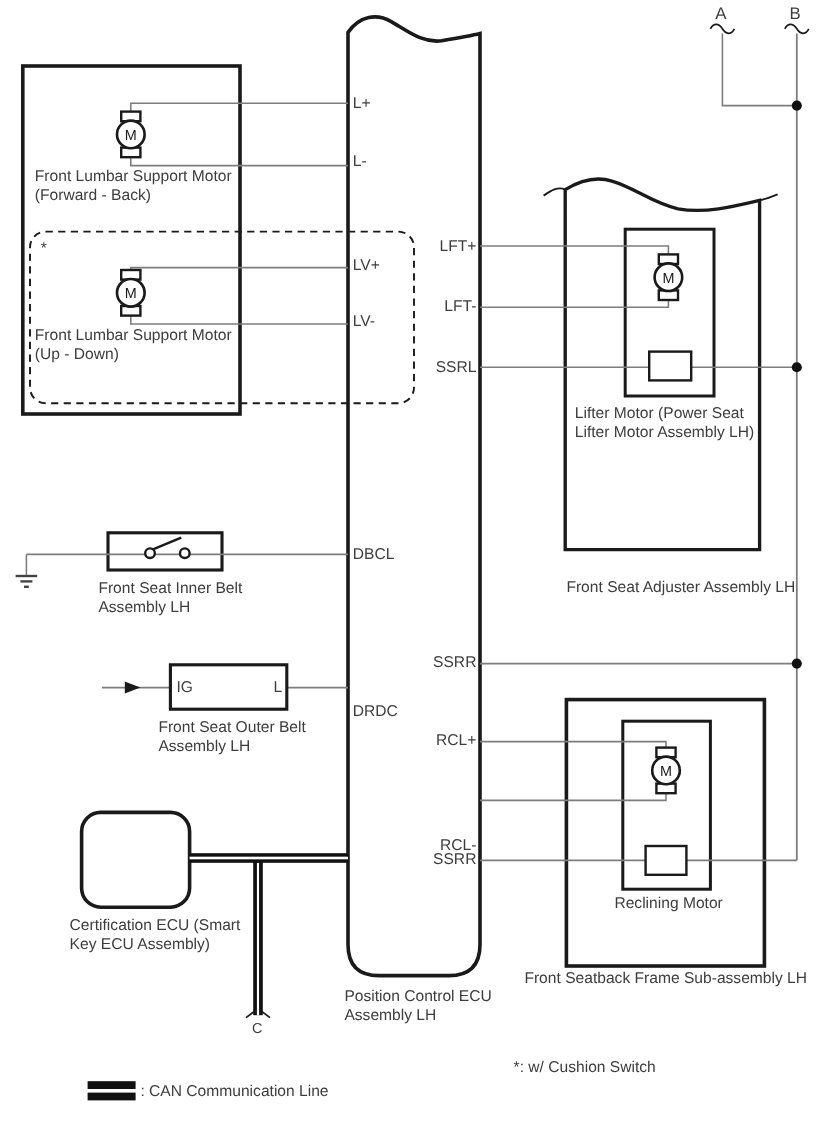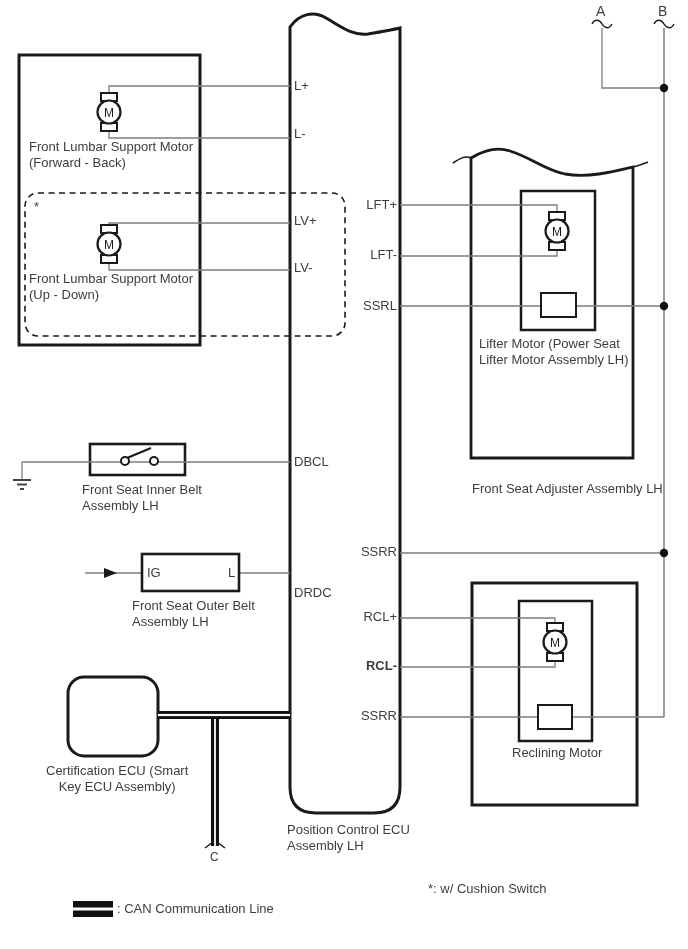--- a/index.html
+++ b/index.html
@@ -155,38 +155,39 @@
 <div class="lbl pinL" style="top:213px;">LV+</div>
 <div class="lbl pinL" style="top:260px;">LV-</div>
 <div class="lbl pinL" style="top:454px;text-align:right;">DBCL</div>
 <div class="lbl pinL" style="top:565px;margin-top:20px;">DRDC</div>
 
 <div class="lbl pinR" style="top:197px;">LFT+</div>
 <div class="lbl pinR" style="top:247px;">LFT-</div>
 <div class="lbl pinR" style="top:298px;">SSRL</div>
 <div class="lbl pinR" style="top:544px;">SSRR</div>
 <div class="lbl pinR" style="top:609px;">RCL+</div>
-<div class="lbl pinR" style="top:658px;font-weight:bold;">RCL-</div>
+<div class="lbl pinR" style="top:696px;">RCL-</div>
 <div class="lbl pinR" style="top:708px;">SSRR</div>
 
 <div class="lbl" style="left:34px;top:199px;">*</div>
 <div class="lbl" style="left:29px;top:139px;"><span>Front Lumbar Support Motor</span><br><span>(Forward - Back)</span></div>
 <div class="lbl" style="left:29px;top:271px;"><span>Front Lumbar Support Motor</span><br><span>(Up - Down)</span></div>
 
 <div class="lbl" style="left:82px;top:482px;"><span>Front Seat Inner Belt</span><br><span>Assembly LH</span></div>
 
 <div class="lbl" style="left:147px;top:565px;">IG</div>
 <div class="lbl" style="left:228px;top:565px;">L</div>
 <div class="lbl" style="left:132px;top:598px;"><span>Front Seat Outer Belt</span><br><span>Assembly LH</span></div>
 
-<div class="lbl" style="left:46px;top:763px;text-align:center;"><span>Certification ECU (Smart</span><br><span>Key ECU Assembly)</span></div>
+<div class="lbl" style="left:58px;top:763px;"><span>Certification ECU (Smart</span><br><span>Key ECU Assembly)</span></div>
 
 <div class="lbl" style="left:287px;top:822px;"><span>Position Control ECU</span><br><span>Assembly LH</span></div>
 
 <div class="lbl" style="left:479px;top:336px;"><span>Lifter Motor (Power Seat</span><br><span>Lifter Motor Assembly LH)</span></div>
 <div class="lbl" style="left:456px;top:481px;margin-left:16px;">Front Seat Adjuster Assembly LH</div>
 
 <div class="lbl" style="left:512px;top:745px;text-align:right;">Reclining Motor</div>
+<div class="lbl" style="left:437px;top:807px;">Front Seatback Frame Sub-assembly LH</div>
 
 <div class="lbl" style="left:117px;top:901px;">: CAN Communication Line</div>
 <div class="lbl" style="left:428px;top:881px;text-align:center;">*: w/ Cushion Switch</div>
 
 </div>
 
 </body></html>

